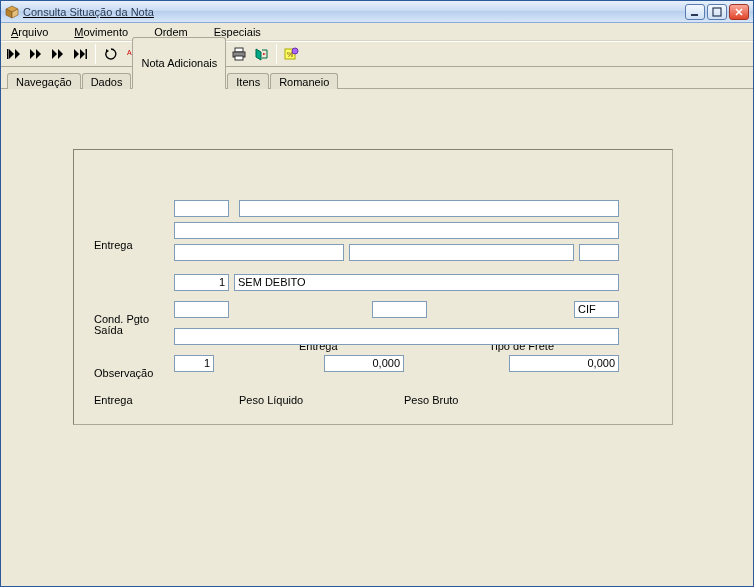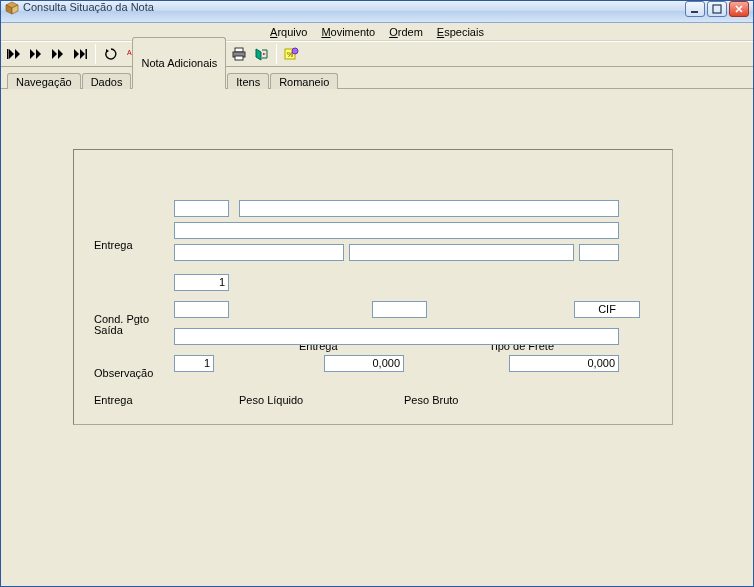--- a/index.html
+++ b/index.html
@@ -18,21 +18,23 @@
     border: 1px solid #2a5a9c;
     background: #ece9d8;
     display: flex;
     flex-direction: column;
   }
   .titlebar {
     height: 22px;
     background: linear-gradient(to bottom, #e8f0fb, #c9dcf3 45%, #b8d0ee 50%, #d7e6f8);
     border-bottom: 1px solid #8aa9d6;
     display: flex;
+    align-items: center;
     padding: 0 4px;
+    text-decoration: underline;
   }
   .titlebar .app-icon {
     width: 14px; height: 14px;
     margin-right: 4px;
     display: inline-block;
   }
   .titlebar .title-text {
     flex: 1;
     color: #2a3a55;
   }
@@ -57,22 +59,21 @@
     color: #fff;
     border-color: #a33322;
   }
   .menubar {
     height: 18px;
     background: #ece9d8;
     display: flex;
     align-items: center;
     padding: 0 4px;
     border-bottom: 1px solid #d6d3c3;
-    gap: 2px;
-    justify-content: center;
+    gap: 14px;
   }
   .menubar .menu-item {
     padding: 1px 6px;
     cursor: default;
   }
   .menubar .menu-item .ul { text-decoration: underline; }
   .toolbar {
     height: 26px;
     background: #ece9d8;
     border-top: 1px solid #fff;
@@ -311,27 +312,28 @@
         <div class="inp" style="left:165px; top:50px; width:380px;"></div>
 
         <div class="inp" style="left:100px; top:72px; width:445px;"></div>
 
         <div class="inp" style="left:100px; top:94px; width:170px;"></div>
         <div class="inp" style="left:275px; top:94px; width:225px;"></div>
         <div class="inp" style="left:505px; top:94px; width:40px;"></div>
 
         <div class="lbl" style="left:20px; top:127px;text-align:right;">Cond. Pgto</div>
         <div class="inp right" style="left:100px; top:124px; width:55px;">1</div>
+        <div class="inp" style="left:160px; top:124px; width:385px;">SEM DEBITO</div>
 
         <div class="lbl" style="left:20px; top:138px;">Saída</div>
         <div class="inp" style="left:100px; top:151px; width:55px;"></div>
         <div class="lbl" style="left:225px; top:154px;">Entrega</div>
         <div class="inp" style="left:298px; top:151px; width:55px;"></div>
         <div class="lbl" style="left:415px; top:154px;">Tipo de Frete</div>
-        <div class="inp" style="left:500px; top:151px; width:66px;text-align:center;">CIF</div>
+        <div class="inp" style="left:500px; top:151px; width:45px;">CIF</div>
 
         <div class="lbl" style="left:20px; top:181px;">Observação</div>
         <div class="inp" style="left:100px; top:178px; width:445px;"></div>
 
         <div class="lbl" style="left:20px; top:208px;">Entrega</div>
         <div class="inp right" style="left:100px; top:205px; width:40px;">1</div>
         <div class="lbl" style="left:165px; top:208px;">Peso Líquido</div>
         <div class="inp right" style="left:250px; top:205px; width:80px;">0,000</div>
         <div class="lbl" style="left:330px; top:208px;">Peso Bruto</div>
         <div class="inp right" style="left:435px; top:205px; width:110px;">0,000</div>

